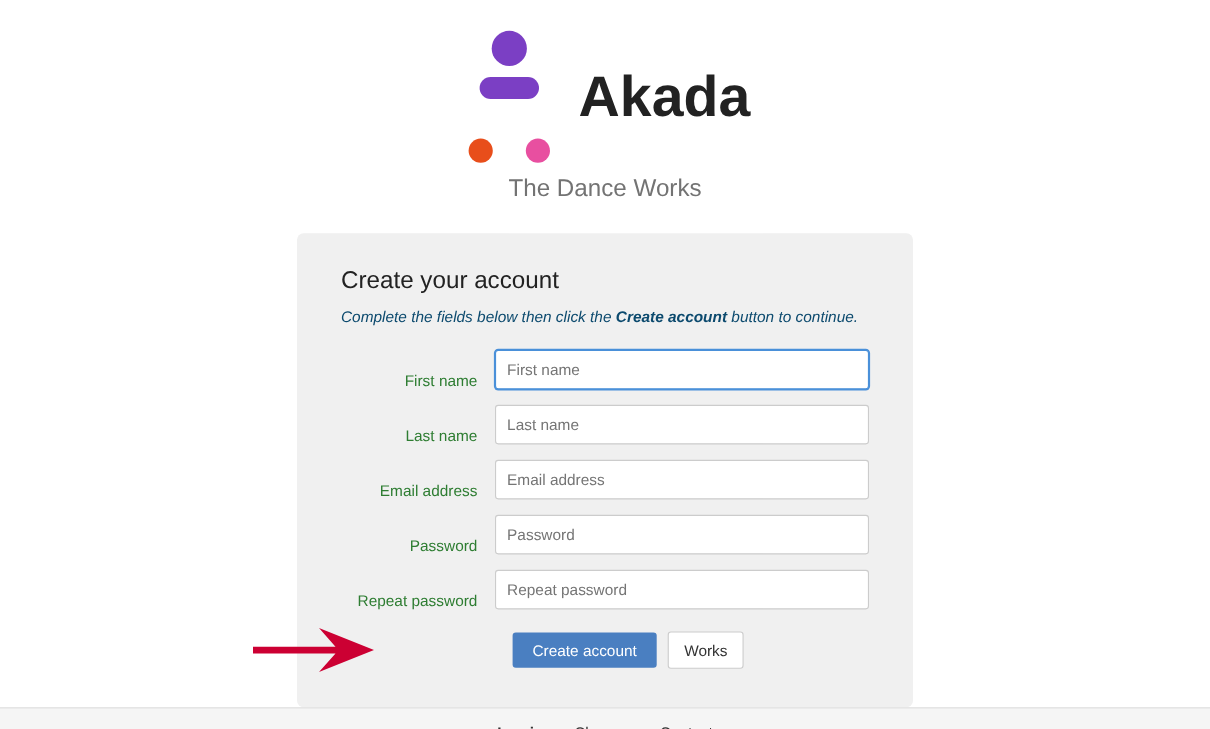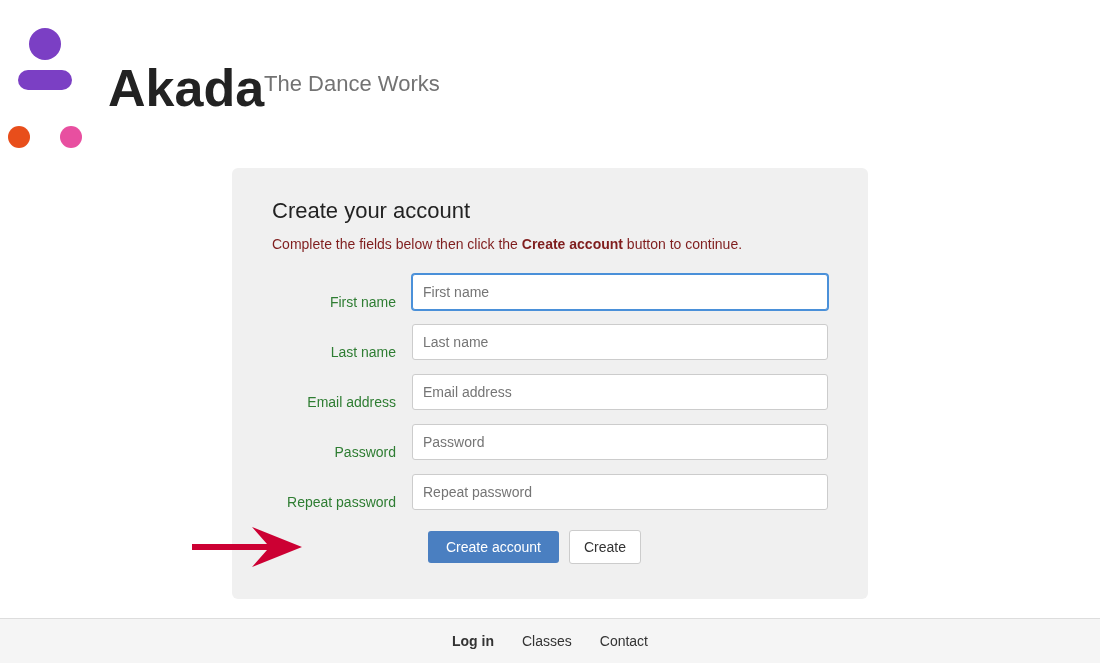--- a/index.html
+++ b/index.html
@@ -17,21 +17,21 @@
       display: flex;
       flex-direction: column;
       align-items: center;
       width: 1100px;
       min-height: 663px;
     }
 
     
     .header {
       display: flex;
-      flex-direction: row;
+      flex-direction: column;
       align-items: center;
       padding-top: 28px;
       padding-bottom: 10px;
       width: 100%;
     }
 
     .logo-area {
       display: flex;
       align-items: center;
       gap: 18px;
@@ -100,35 +100,36 @@
       font-size: 22px;
       color: #737373;
       margin-bottom: 18px;
     }
 
     
     .card {
       background: #f0f0f0;
       border-radius: 6px;
       padding: 30px 40px 35px 40px;
-      width: 636px;
+      width: 560px;
       margin-bottom: 0;
     }
 
     .card-title {
       font-size: 22px;
       font-weight: normal;
       color: #222;
       margin-bottom: 12px;
     }
 
     .card-desc {
       font-size: 14px;
-      color: #7f1d1d;
+      color: #0c4a6e;
       margin-bottom: 22px;
+      font-style: italic;
     }
 
     .card-desc strong {
       font-weight: bold;
     }
 
     
     .form-row {
       display: flex;
       align-items: flex-end;
@@ -277,21 +278,21 @@
       </div>
 
     <div class="buttons-row">
 
       <div class="arrow-indicator" style="left: -80px;">
         <svg class="big-arrow" width="110" height="50" viewBox="0 0 110 50">
           <polygon points="110,25 60,5 75,22 0,22 0,28 75,28 60,45" fill="#cc0033"></polygon>
         </svg>
       </div>
       <button class="btn-create">Create account</button>
-      <button class="btn-cancel">Create</button>
+      <button class="btn-cancel">Works</button>
     </div>
   </div>
 
   <div class="footer">
     <a class="footer-link bold">Log in</a>
     <a class="footer-link">Classes</a>
     <a class="footer-link">Contact</a>
   </div>
 
 </div>

